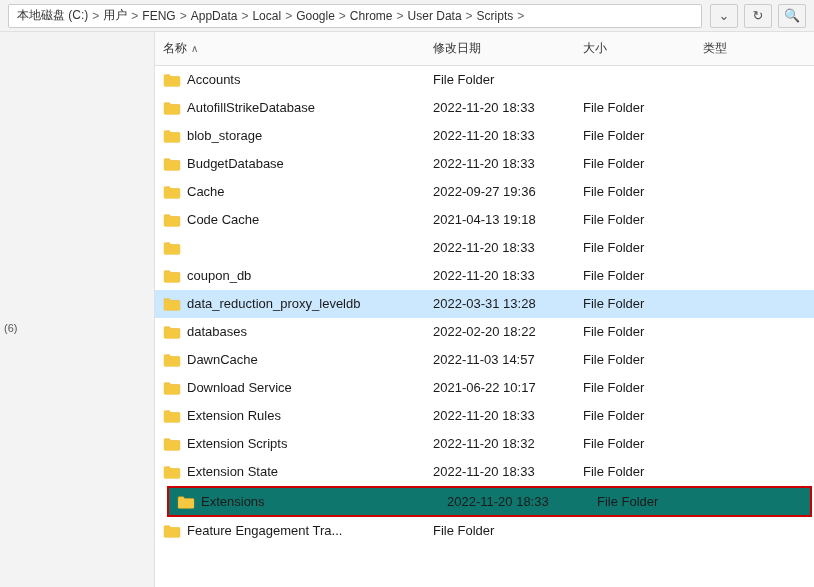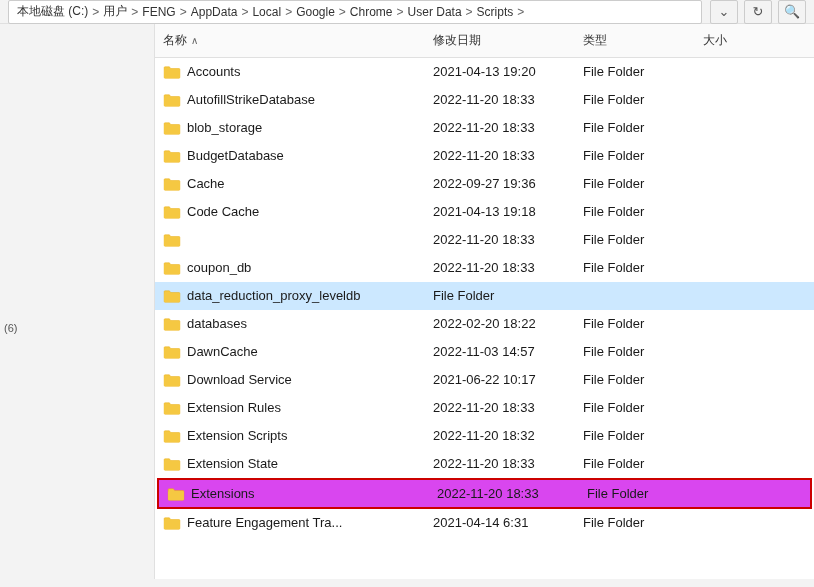--- a/index.html
+++ b/index.html
@@ -8,21 +8,21 @@
       font-size: 13px;
       background: #f3f3f3;
       width: 814px;
       height: 587px;
       overflow: hidden;
       color: #1a1a1a;
     }
 
     
     .title-bar {
-      height: 24px;
+      height: 32px;
       background: #f3f3f3;
       display: flex;
       align-items: center;
       padding: 0 8px;
       border-bottom: 1px solid #e0e0e0;
     }
     .title-bar-path {
       display: flex;
       align-items: center;
       flex: 1;
@@ -222,327 +222,324 @@
 
     <div class="col-headers">
       <div class="col-header">
         <span>名称</span>
         <span class="sort-arrow">∧</span>
       </div>
       <div class="col-header">
         <span>修改日期</span>
       </div>
       <div class="col-header">
+        <span>大小</span>
+      </div>
+      <div class="col-header">
         <span>类型</span>
       </div>
-      <div class="col-header">
-        <span>大小</span>
+    </div>
+
+    <div id="file-rows">
+        <div class="file-row">
+    <div class="file-cell">
+      <span class="folder-icon"><svg viewBox="0 0 20 16" xmlns="http://www.w3.org/2000/svg">
+    <path d="M1 3 Q1 2 2 2 L7 2 L8.5 4 L18 4 Q19 4 19 5 L19 14 Q19 15 18 15 L2 15 Q1 15 1 14 Z" fill="#F5C842" stroke="#E8A800" stroke-width="0.5"></path>
+    <path d="M1 5 L19 5 L19 14 Q19 15 18 15 L2 15 Q1 15 1 14 Z" fill="#F5C842"></path>
+  </svg></span>
+      <span>Accounts</span>
+    </div>
+    <div class="file-cell">
+      <span>File Folder</span>
+    </div>
+    <div class="file-cell">
+      <span></span>
+    </div>
+  </div>
+        <div class="file-row">
+    <div class="file-cell">
+      <span class="folder-icon"><svg viewBox="0 0 20 16" xmlns="http://www.w3.org/2000/svg">
+    <path d="M1 3 Q1 2 2 2 L7 2 L8.5 4 L18 4 Q19 4 19 5 L19 14 Q19 15 18 15 L2 15 Q1 15 1 14 Z" fill="#F5C842" stroke="#E8A800" stroke-width="0.5"></path>
+    <path d="M1 5 L19 5 L19 14 Q19 15 18 15 L2 15 Q1 15 1 14 Z" fill="#F5C842"></path>
+  </svg></span>
+      <span>AutofillStrikeDatabase</span>
+    </div>
+    <div class="file-cell">
+      <span>2022-11-20 18:33</span>
+    </div>
+    <div class="file-cell">
+      <span>File Folder</span>
+    </div>
+    <div class="file-cell">
+      <span></span>
+    </div>
+  </div>
+        <div class="file-row">
+    <div class="file-cell">
+      <span class="folder-icon"><svg viewBox="0 0 20 16" xmlns="http://www.w3.org/2000/svg">
+    <path d="M1 3 Q1 2 2 2 L7 2 L8.5 4 L18 4 Q19 4 19 5 L19 14 Q19 15 18 15 L2 15 Q1 15 1 14 Z" fill="#F5C842" stroke="#E8A800" stroke-width="0.5"></path>
+    <path d="M1 5 L19 5 L19 14 Q19 15 18 15 L2 15 Q1 15 1 14 Z" fill="#F5C842"></path>
+  </svg></span>
+      <span>blob_storage</span>
+    </div>
+    <div class="file-cell">
+      <span>2022-11-20 18:33</span>
+    </div>
+    <div class="file-cell">
+      <span>File Folder</span>
+    </div>
+    <div class="file-cell">
+      <span></span>
+    </div>
+  </div>
+        <div class="file-row">
+    <div class="file-cell">
+      <span class="folder-icon"><svg viewBox="0 0 20 16" xmlns="http://www.w3.org/2000/svg">
+    <path d="M1 3 Q1 2 2 2 L7 2 L8.5 4 L18 4 Q19 4 19 5 L19 14 Q19 15 18 15 L2 15 Q1 15 1 14 Z" fill="#F5C842" stroke="#E8A800" stroke-width="0.5"></path>
+    <path d="M1 5 L19 5 L19 14 Q19 15 18 15 L2 15 Q1 15 1 14 Z" fill="#F5C842"></path>
+  </svg></span>
+      <span>BudgetDatabase</span>
+    </div>
+    <div class="file-cell">
+      <span>2022-11-20 18:33</span>
+    </div>
+    <div class="file-cell">
+      <span>File Folder</span>
+    </div>
+    <div class="file-cell">
+      <span></span>
+    </div>
+  </div>
+        <div class="file-row">
+    <div class="file-cell">
+      <span class="folder-icon"><svg viewBox="0 0 20 16" xmlns="http://www.w3.org/2000/svg">
+    <path d="M1 3 Q1 2 2 2 L7 2 L8.5 4 L18 4 Q19 4 19 5 L19 14 Q19 15 18 15 L2 15 Q1 15 1 14 Z" fill="#F5C842" stroke="#E8A800" stroke-width="0.5"></path>
+    <path d="M1 5 L19 5 L19 14 Q19 15 18 15 L2 15 Q1 15 1 14 Z" fill="#F5C842"></path>
+  </svg></span>
+      <span>Cache</span>
+    </div>
+    <div class="file-cell">
+      <span>2022-09-27 19:36</span>
+    </div>
+    <div class="file-cell">
+      <span>File Folder</span>
+    </div>
+    <div class="file-cell">
+      <span></span>
+    </div>
+  </div>
+        <div class="file-row">
+    <div class="file-cell">
+      <span class="folder-icon"><svg viewBox="0 0 20 16" xmlns="http://www.w3.org/2000/svg">
+    <path d="M1 3 Q1 2 2 2 L7 2 L8.5 4 L18 4 Q19 4 19 5 L19 14 Q19 15 18 15 L2 15 Q1 15 1 14 Z" fill="#F5C842" stroke="#E8A800" stroke-width="0.5"></path>
+    <path d="M1 5 L19 5 L19 14 Q19 15 18 15 L2 15 Q1 15 1 14 Z" fill="#F5C842"></path>
+  </svg></span>
+      <span>Code Cache</span>
+    </div>
+    <div class="file-cell">
+      <span>2021-04-13 19:18</span>
+    </div>
+    <div class="file-cell">
+      <span>File Folder</span>
+    </div>
+    <div class="file-cell">
+      <span></span>
+    </div>
+  </div>
+        <div class="file-row">
+    <div class="file-cell">
+      <span class="folder-icon"><svg viewBox="0 0 20 16" xmlns="http://www.w3.org/2000/svg">
+    <path d="M1 3 Q1 2 2 2 L7 2 L8.5 4 L18 4 Q19 4 19 5 L19 14 Q19 15 18 15 L2 15 Q1 15 1 14 Z" fill="#F5C842" stroke="#E8A800" stroke-width="0.5"></path>
+    <path d="M1 5 L19 5 L19 14 Q19 15 18 15 L2 15 Q1 15 1 14 Z" fill="#F5C842"></path>
+  </svg></span>
+    </div>
+    <div class="file-cell">
+      <span>2022-11-20 18:33</span>
+    </div>
+    <div class="file-cell">
+      <span>File Folder</span>
+    </div>
+    <div class="file-cell">
+      <span></span>
+    </div>
+  </div>
+        <div class="file-row">
+    <div class="file-cell">
+      <span class="folder-icon"><svg viewBox="0 0 20 16" xmlns="http://www.w3.org/2000/svg">
+    <path d="M1 3 Q1 2 2 2 L7 2 L8.5 4 L18 4 Q19 4 19 5 L19 14 Q19 15 18 15 L2 15 Q1 15 1 14 Z" fill="#F5C842" stroke="#E8A800" stroke-width="0.5"></path>
+    <path d="M1 5 L19 5 L19 14 Q19 15 18 15 L2 15 Q1 15 1 14 Z" fill="#F5C842"></path>
+  </svg></span>
+      <span>coupon_db</span>
+    </div>
+    <div class="file-cell">
+      <span>2022-11-20 18:33</span>
+    </div>
+    <div class="file-cell">
+      <span>File Folder</span>
+    </div>
+    <div class="file-cell">
+      <span></span>
+    </div>
+  </div>
+        <div class="file-row selected">
+    <div class="file-cell">
+      <span class="folder-icon"><svg viewBox="0 0 20 16" xmlns="http://www.w3.org/2000/svg">
+    <path d="M1 3 Q1 2 2 2 L7 2 L8.5 4 L18 4 Q19 4 19 5 L19 14 Q19 15 18 15 L2 15 Q1 15 1 14 Z" fill="#F5C842" stroke="#E8A800" stroke-width="0.5"></path>
+    <path d="M1 5 L19 5 L19 14 Q19 15 18 15 L2 15 Q1 15 1 14 Z" fill="#F5C842"></path>
+  </svg></span>
+      <span>data_reduction_proxy_leveldb</span>
+    </div>
+    <div class="file-cell">
+      <span>2022-03-31 13:28</span>
+    </div>
+    <div class="file-cell">
+      <span>File Folder</span>
+    </div>
+    <div class="file-cell">
+      <span></span>
+    </div>
+  </div>
+        <div class="file-row">
+    <div class="file-cell">
+      <span class="folder-icon"><svg viewBox="0 0 20 16" xmlns="http://www.w3.org/2000/svg">
+    <path d="M1 3 Q1 2 2 2 L7 2 L8.5 4 L18 4 Q19 4 19 5 L19 14 Q19 15 18 15 L2 15 Q1 15 1 14 Z" fill="#F5C842" stroke="#E8A800" stroke-width="0.5"></path>
+    <path d="M1 5 L19 5 L19 14 Q19 15 18 15 L2 15 Q1 15 1 14 Z" fill="#F5C842"></path>
+  </svg></span>
+      <span>databases</span>
+    </div>
+    <div class="file-cell">
+      <span>2022-02-20 18:22</span>
+    </div>
+    <div class="file-cell">
+      <span>File Folder</span>
+    </div>
+    <div class="file-cell">
+      <span></span>
+    </div>
+  </div>
+        <div class="file-row">
+    <div class="file-cell">
+      <span class="folder-icon"><svg viewBox="0 0 20 16" xmlns="http://www.w3.org/2000/svg">
+    <path d="M1 3 Q1 2 2 2 L7 2 L8.5 4 L18 4 Q19 4 19 5 L19 14 Q19 15 18 15 L2 15 Q1 15 1 14 Z" fill="#F5C842" stroke="#E8A800" stroke-width="0.5"></path>
+    <path d="M1 5 L19 5 L19 14 Q19 15 18 15 L2 15 Q1 15 1 14 Z" fill="#F5C842"></path>
+  </svg></span>
+      <span>DawnCache</span>
+    </div>
+    <div class="file-cell">
+      <span>2022-11-03 14:57</span>
+    </div>
+    <div class="file-cell">
+      <span>File Folder</span>
+    </div>
+    <div class="file-cell">
+      <span></span>
+    </div>
+  </div>
+        <div class="file-row">
+    <div class="file-cell">
+      <span class="folder-icon"><svg viewBox="0 0 20 16" xmlns="http://www.w3.org/2000/svg">
+    <path d="M1 3 Q1 2 2 2 L7 2 L8.5 4 L18 4 Q19 4 19 5 L19 14 Q19 15 18 15 L2 15 Q1 15 1 14 Z" fill="#F5C842" stroke="#E8A800" stroke-width="0.5"></path>
+    <path d="M1 5 L19 5 L19 14 Q19 15 18 15 L2 15 Q1 15 1 14 Z" fill="#F5C842"></path>
+  </svg></span>
+      <span>Download Service</span>
+    </div>
+    <div class="file-cell">
+      <span>2021-06-22 10:17</span>
+    </div>
+    <div class="file-cell">
+      <span>File Folder</span>
+    </div>
+    <div class="file-cell">
+      <span></span>
+    </div>
+  </div>
+        <div class="file-row">
+    <div class="file-cell">
+      <span class="folder-icon"><svg viewBox="0 0 20 16" xmlns="http://www.w3.org/2000/svg">
+    <path d="M1 3 Q1 2 2 2 L7 2 L8.5 4 L18 4 Q19 4 19 5 L19 14 Q19 15 18 15 L2 15 Q1 15 1 14 Z" fill="#F5C842" stroke="#E8A800" stroke-width="0.5"></path>
+    <path d="M1 5 L19 5 L19 14 Q19 15 18 15 L2 15 Q1 15 1 14 Z" fill="#F5C842"></path>
+  </svg></span>
+      <span>Extension Rules</span>
+    </div>
+    <div class="file-cell">
+      <span>2022-11-20 18:33</span>
+    </div>
+    <div class="file-cell">
+      <span>File Folder</span>
+    </div>
+    <div class="file-cell">
+      <span></span>
+    </div>
+  </div>
+        <div class="file-row">
+    <div class="file-cell">
+      <span class="folder-icon"><svg viewBox="0 0 20 16" xmlns="http://www.w3.org/2000/svg">
+    <path d="M1 3 Q1 2 2 2 L7 2 L8.5 4 L18 4 Q19 4 19 5 L19 14 Q19 15 18 15 L2 15 Q1 15 1 14 Z" fill="#F5C842" stroke="#E8A800" stroke-width="0.5"></path>
+    <path d="M1 5 L19 5 L19 14 Q19 15 18 15 L2 15 Q1 15 1 14 Z" fill="#F5C842"></path>
+  </svg></span>
+      <span>Extension Scripts</span>
+    </div>
+    <div class="file-cell">
+      <span>2022-11-20 18:32</span>
+    </div>
+    <div class="file-cell">
+      <span>File Folder</span>
+    </div>
+    <div class="file-cell">
+      <span></span>
+    </div>
+  </div>
+        <div class="file-row">
+    <div class="file-cell">
+      <span class="folder-icon"><svg viewBox="0 0 20 16" xmlns="http://www.w3.org/2000/svg">
+    <path d="M1 3 Q1 2 2 2 L7 2 L8.5 4 L18 4 Q19 4 19 5 L19 14 Q19 15 18 15 L2 15 Q1 15 1 14 Z" fill="#F5C842" stroke="#E8A800" stroke-width="0.5"></path>
+    <path d="M1 5 L19 5 L19 14 Q19 15 18 15 L2 15 Q1 15 1 14 Z" fill="#F5C842"></path>
+  </svg></span>
+      <span>Extension State</span>
+    </div>
+    <div class="file-cell">
+      <span>2022-11-20 18:33</span>
+    </div>
+    <div class="file-cell">
+      <span>File Folder</span>
+    </div>
+    <div class="file-cell">
+      <span></span>
+    </div>
+  </div>
+        <div class="file-row row-extensions" style="border: 2px solid rgb(204, 0, 0); background: #0f766e; margin-left: 12px; margin-right: 2px;">
+    <div class="file-cell">
+      <span class="folder-icon"><svg viewBox="0 0 20 16" xmlns="http://www.w3.org/2000/svg">
+    <path d="M1 3 Q1 2 2 2 L7 2 L8.5 4 L18 4 Q19 4 19 5 L19 14 Q19 15 18 15 L2 15 Q1 15 1 14 Z" fill="#F5C842" stroke="#E8A800" stroke-width="0.5"></path>
+    <path d="M1 5 L19 5 L19 14 Q19 15 18 15 L2 15 Q1 15 1 14 Z" fill="#F5C842"></path>
+  </svg></span>
+      <span>Extensions</span>
+    </div>
+    <div class="file-cell">
+      <span>2022-11-20 18:33</span>
+    </div>
+    <div class="file-cell">
+      <span>File Folder</span>
+    </div>
+    <div class="file-cell">
+      <span></span>
+    </div>
+  </div>
+        <div class="file-row">
+    <div class="file-cell">
+      <span class="folder-icon"><svg viewBox="0 0 20 16" xmlns="http://www.w3.org/2000/svg">
+    <path d="M1 3 Q1 2 2 2 L7 2 L8.5 4 L18 4 Q19 4 19 5 L19 14 Q19 15 18 15 L2 15 Q1 15 1 14 Z" fill="#F5C842" stroke="#E8A800" stroke-width="0.5"></path>
+    <path d="M1 5 L19 5 L19 14 Q19 15 18 15 L2 15 Q1 15 1 14 Z" fill="#F5C842"></path>
+  </svg></span>
+      <span>Feature Engagement Tra...</span>
+    </div>
+    <div class="file-cell">
+      <span>File Folder</span>
+    </div>
+    <div class="file-cell">
+      <span></span>
+    </div>
+  </div>
       </div>
-    </div>
-
-    <div id="file-rows">
-        <div class="file-row">
-    <div class="file-cell">
-      <span class="folder-icon"><svg viewBox="0 0 20 16" xmlns="http://www.w3.org/2000/svg">
-    <path d="M1 3 Q1 2 2 2 L7 2 L8.5 4 L18 4 Q19 4 19 5 L19 14 Q19 15 18 15 L2 15 Q1 15 1 14 Z" fill="#F5C842" stroke="#E8A800" stroke-width="0.5"></path>
-    <path d="M1 5 L19 5 L19 14 Q19 15 18 15 L2 15 Q1 15 1 14 Z" fill="#F5C842"></path>
-  </svg></span>
-      <span>Accounts</span>
-    </div>
-    <div class="file-cell">
-      <span>2021-04-13 19:20</span>
-    </div>
-    <div class="file-cell">
-      <span>File Folder</span>
-    </div>
-    <div class="file-cell">
-      <span></span>
-    </div>
-  </div>
-        <div class="file-row">
-    <div class="file-cell">
-      <span class="folder-icon"><svg viewBox="0 0 20 16" xmlns="http://www.w3.org/2000/svg">
-    <path d="M1 3 Q1 2 2 2 L7 2 L8.5 4 L18 4 Q19 4 19 5 L19 14 Q19 15 18 15 L2 15 Q1 15 1 14 Z" fill="#F5C842" stroke="#E8A800" stroke-width="0.5"></path>
-    <path d="M1 5 L19 5 L19 14 Q19 15 18 15 L2 15 Q1 15 1 14 Z" fill="#F5C842"></path>
-  </svg></span>
-      <span>AutofillStrikeDatabase</span>
-    </div>
-    <div class="file-cell">
-      <span>2022-11-20 18:33</span>
-    </div>
-    <div class="file-cell">
-      <span>File Folder</span>
-    </div>
-    <div class="file-cell">
-      <span></span>
-    </div>
-  </div>
-        <div class="file-row">
-    <div class="file-cell">
-      <span class="folder-icon"><svg viewBox="0 0 20 16" xmlns="http://www.w3.org/2000/svg">
-    <path d="M1 3 Q1 2 2 2 L7 2 L8.5 4 L18 4 Q19 4 19 5 L19 14 Q19 15 18 15 L2 15 Q1 15 1 14 Z" fill="#F5C842" stroke="#E8A800" stroke-width="0.5"></path>
-    <path d="M1 5 L19 5 L19 14 Q19 15 18 15 L2 15 Q1 15 1 14 Z" fill="#F5C842"></path>
-  </svg></span>
-      <span>blob_storage</span>
-    </div>
-    <div class="file-cell">
-      <span>2022-11-20 18:33</span>
-    </div>
-    <div class="file-cell">
-      <span>File Folder</span>
-    </div>
-    <div class="file-cell">
-      <span></span>
-    </div>
-  </div>
-        <div class="file-row">
-    <div class="file-cell">
-      <span class="folder-icon"><svg viewBox="0 0 20 16" xmlns="http://www.w3.org/2000/svg">
-    <path d="M1 3 Q1 2 2 2 L7 2 L8.5 4 L18 4 Q19 4 19 5 L19 14 Q19 15 18 15 L2 15 Q1 15 1 14 Z" fill="#F5C842" stroke="#E8A800" stroke-width="0.5"></path>
-    <path d="M1 5 L19 5 L19 14 Q19 15 18 15 L2 15 Q1 15 1 14 Z" fill="#F5C842"></path>
-  </svg></span>
-      <span>BudgetDatabase</span>
-    </div>
-    <div class="file-cell">
-      <span>2022-11-20 18:33</span>
-    </div>
-    <div class="file-cell">
-      <span>File Folder</span>
-    </div>
-    <div class="file-cell">
-      <span></span>
-    </div>
-  </div>
-        <div class="file-row">
-    <div class="file-cell">
-      <span class="folder-icon"><svg viewBox="0 0 20 16" xmlns="http://www.w3.org/2000/svg">
-    <path d="M1 3 Q1 2 2 2 L7 2 L8.5 4 L18 4 Q19 4 19 5 L19 14 Q19 15 18 15 L2 15 Q1 15 1 14 Z" fill="#F5C842" stroke="#E8A800" stroke-width="0.5"></path>
-    <path d="M1 5 L19 5 L19 14 Q19 15 18 15 L2 15 Q1 15 1 14 Z" fill="#F5C842"></path>
-  </svg></span>
-      <span>Cache</span>
-    </div>
-    <div class="file-cell">
-      <span>2022-09-27 19:36</span>
-    </div>
-    <div class="file-cell">
-      <span>File Folder</span>
-    </div>
-    <div class="file-cell">
-      <span></span>
-    </div>
-  </div>
-        <div class="file-row">
-    <div class="file-cell">
-      <span class="folder-icon"><svg viewBox="0 0 20 16" xmlns="http://www.w3.org/2000/svg">
-    <path d="M1 3 Q1 2 2 2 L7 2 L8.5 4 L18 4 Q19 4 19 5 L19 14 Q19 15 18 15 L2 15 Q1 15 1 14 Z" fill="#F5C842" stroke="#E8A800" stroke-width="0.5"></path>
-    <path d="M1 5 L19 5 L19 14 Q19 15 18 15 L2 15 Q1 15 1 14 Z" fill="#F5C842"></path>
-  </svg></span>
-      <span>Code Cache</span>
-    </div>
-    <div class="file-cell">
-      <span>2021-04-13 19:18</span>
-    </div>
-    <div class="file-cell">
-      <span>File Folder</span>
-    </div>
-    <div class="file-cell">
-      <span></span>
-    </div>
-  </div>
-        <div class="file-row">
-    <div class="file-cell">
-      <span class="folder-icon"><svg viewBox="0 0 20 16" xmlns="http://www.w3.org/2000/svg">
-    <path d="M1 3 Q1 2 2 2 L7 2 L8.5 4 L18 4 Q19 4 19 5 L19 14 Q19 15 18 15 L2 15 Q1 15 1 14 Z" fill="#F5C842" stroke="#E8A800" stroke-width="0.5"></path>
-    <path d="M1 5 L19 5 L19 14 Q19 15 18 15 L2 15 Q1 15 1 14 Z" fill="#F5C842"></path>
-  </svg></span>
-    </div>
-    <div class="file-cell">
-      <span>2022-11-20 18:33</span>
-    </div>
-    <div class="file-cell">
-      <span>File Folder</span>
-    </div>
-    <div class="file-cell">
-      <span></span>
-    </div>
-  </div>
-        <div class="file-row">
-    <div class="file-cell">
-      <span class="folder-icon"><svg viewBox="0 0 20 16" xmlns="http://www.w3.org/2000/svg">
-    <path d="M1 3 Q1 2 2 2 L7 2 L8.5 4 L18 4 Q19 4 19 5 L19 14 Q19 15 18 15 L2 15 Q1 15 1 14 Z" fill="#F5C842" stroke="#E8A800" stroke-width="0.5"></path>
-    <path d="M1 5 L19 5 L19 14 Q19 15 18 15 L2 15 Q1 15 1 14 Z" fill="#F5C842"></path>
-  </svg></span>
-      <span>coupon_db</span>
-    </div>
-    <div class="file-cell">
-      <span>2022-11-20 18:33</span>
-    </div>
-    <div class="file-cell">
-      <span>File Folder</span>
-    </div>
-    <div class="file-cell">
-      <span></span>
-    </div>
-  </div>
-        <div class="file-row selected">
-    <div class="file-cell">
-      <span class="folder-icon"><svg viewBox="0 0 20 16" xmlns="http://www.w3.org/2000/svg">
-    <path d="M1 3 Q1 2 2 2 L7 2 L8.5 4 L18 4 Q19 4 19 5 L19 14 Q19 15 18 15 L2 15 Q1 15 1 14 Z" fill="#F5C842" stroke="#E8A800" stroke-width="0.5"></path>
-    <path d="M1 5 L19 5 L19 14 Q19 15 18 15 L2 15 Q1 15 1 14 Z" fill="#F5C842"></path>
-  </svg></span>
-      <span>data_reduction_proxy_leveldb</span>
-    </div>
-    <div class="file-cell">
-      <span>File Folder</span>
-    </div>
-    <div class="file-cell">
-      <span></span>
-    </div>
-  </div>
-        <div class="file-row">
-    <div class="file-cell">
-      <span class="folder-icon"><svg viewBox="0 0 20 16" xmlns="http://www.w3.org/2000/svg">
-    <path d="M1 3 Q1 2 2 2 L7 2 L8.5 4 L18 4 Q19 4 19 5 L19 14 Q19 15 18 15 L2 15 Q1 15 1 14 Z" fill="#F5C842" stroke="#E8A800" stroke-width="0.5"></path>
-    <path d="M1 5 L19 5 L19 14 Q19 15 18 15 L2 15 Q1 15 1 14 Z" fill="#F5C842"></path>
-  </svg></span>
-      <span>databases</span>
-    </div>
-    <div class="file-cell">
-      <span>2022-02-20 18:22</span>
-    </div>
-    <div class="file-cell">
-      <span>File Folder</span>
-    </div>
-    <div class="file-cell">
-      <span></span>
-    </div>
-  </div>
-        <div class="file-row">
-    <div class="file-cell">
-      <span class="folder-icon"><svg viewBox="0 0 20 16" xmlns="http://www.w3.org/2000/svg">
-    <path d="M1 3 Q1 2 2 2 L7 2 L8.5 4 L18 4 Q19 4 19 5 L19 14 Q19 15 18 15 L2 15 Q1 15 1 14 Z" fill="#F5C842" stroke="#E8A800" stroke-width="0.5"></path>
-    <path d="M1 5 L19 5 L19 14 Q19 15 18 15 L2 15 Q1 15 1 14 Z" fill="#F5C842"></path>
-  </svg></span>
-      <span>DawnCache</span>
-    </div>
-    <div class="file-cell">
-      <span>2022-11-03 14:57</span>
-    </div>
-    <div class="file-cell">
-      <span>File Folder</span>
-    </div>
-    <div class="file-cell">
-      <span></span>
-    </div>
-  </div>
-        <div class="file-row">
-    <div class="file-cell">
-      <span class="folder-icon"><svg viewBox="0 0 20 16" xmlns="http://www.w3.org/2000/svg">
-    <path d="M1 3 Q1 2 2 2 L7 2 L8.5 4 L18 4 Q19 4 19 5 L19 14 Q19 15 18 15 L2 15 Q1 15 1 14 Z" fill="#F5C842" stroke="#E8A800" stroke-width="0.5"></path>
-    <path d="M1 5 L19 5 L19 14 Q19 15 18 15 L2 15 Q1 15 1 14 Z" fill="#F5C842"></path>
-  </svg></span>
-      <span>Download Service</span>
-    </div>
-    <div class="file-cell">
-      <span>2021-06-22 10:17</span>
-    </div>
-    <div class="file-cell">
-      <span>File Folder</span>
-    </div>
-    <div class="file-cell">
-      <span></span>
-    </div>
-  </div>
-        <div class="file-row">
-    <div class="file-cell">
-      <span class="folder-icon"><svg viewBox="0 0 20 16" xmlns="http://www.w3.org/2000/svg">
-    <path d="M1 3 Q1 2 2 2 L7 2 L8.5 4 L18 4 Q19 4 19 5 L19 14 Q19 15 18 15 L2 15 Q1 15 1 14 Z" fill="#F5C842" stroke="#E8A800" stroke-width="0.5"></path>
-    <path d="M1 5 L19 5 L19 14 Q19 15 18 15 L2 15 Q1 15 1 14 Z" fill="#F5C842"></path>
-  </svg></span>
-      <span>Extension Rules</span>
-    </div>
-    <div class="file-cell">
-      <span>2022-11-20 18:33</span>
-    </div>
-    <div class="file-cell">
-      <span>File Folder</span>
-    </div>
-    <div class="file-cell">
-      <span></span>
-    </div>
-  </div>
-        <div class="file-row">
-    <div class="file-cell">
-      <span class="folder-icon"><svg viewBox="0 0 20 16" xmlns="http://www.w3.org/2000/svg">
-    <path d="M1 3 Q1 2 2 2 L7 2 L8.5 4 L18 4 Q19 4 19 5 L19 14 Q19 15 18 15 L2 15 Q1 15 1 14 Z" fill="#F5C842" stroke="#E8A800" stroke-width="0.5"></path>
-    <path d="M1 5 L19 5 L19 14 Q19 15 18 15 L2 15 Q1 15 1 14 Z" fill="#F5C842"></path>
-  </svg></span>
-      <span>Extension Scripts</span>
-    </div>
-    <div class="file-cell">
-      <span>2022-11-20 18:32</span>
-    </div>
-    <div class="file-cell">
-      <span>File Folder</span>
-    </div>
-    <div class="file-cell">
-      <span></span>
-    </div>
-  </div>
-        <div class="file-row">
-    <div class="file-cell">
-      <span class="folder-icon"><svg viewBox="0 0 20 16" xmlns="http://www.w3.org/2000/svg">
-    <path d="M1 3 Q1 2 2 2 L7 2 L8.5 4 L18 4 Q19 4 19 5 L19 14 Q19 15 18 15 L2 15 Q1 15 1 14 Z" fill="#F5C842" stroke="#E8A800" stroke-width="0.5"></path>
-    <path d="M1 5 L19 5 L19 14 Q19 15 18 15 L2 15 Q1 15 1 14 Z" fill="#F5C842"></path>
-  </svg></span>
-      <span>Extension State</span>
-    </div>
-    <div class="file-cell">
-      <span>2022-11-20 18:33</span>
-    </div>
-    <div class="file-cell">
-      <span>File Folder</span>
-    </div>
-    <div class="file-cell">
-      <span></span>
-    </div>
-  </div>
-        <div class="file-row row-extensions" style="border: 2px solid rgb(204, 0, 0); background: #d946ef; margin-left: 2px; margin-right: 2px;">
-    <div class="file-cell">
-      <span class="folder-icon"><svg viewBox="0 0 20 16" xmlns="http://www.w3.org/2000/svg">
-    <path d="M1 3 Q1 2 2 2 L7 2 L8.5 4 L18 4 Q19 4 19 5 L19 14 Q19 15 18 15 L2 15 Q1 15 1 14 Z" fill="#F5C842" stroke="#E8A800" stroke-width="0.5"></path>
-    <path d="M1 5 L19 5 L19 14 Q19 15 18 15 L2 15 Q1 15 1 14 Z" fill="#F5C842"></path>
-  </svg></span>
-      <span>Extensions</span>
-    </div>
-    <div class="file-cell">
-      <span>2022-11-20 18:33</span>
-    </div>
-    <div class="file-cell">
-      <span>File Folder</span>
-    </div>
-    <div class="file-cell">
-      <span></span>
-    </div>
-  </div>
-        <div class="file-row">
-    <div class="file-cell">
-      <span class="folder-icon"><svg viewBox="0 0 20 16" xmlns="http://www.w3.org/2000/svg">
-    <path d="M1 3 Q1 2 2 2 L7 2 L8.5 4 L18 4 Q19 4 19 5 L19 14 Q19 15 18 15 L2 15 Q1 15 1 14 Z" fill="#F5C842" stroke="#E8A800" stroke-width="0.5"></path>
-    <path d="M1 5 L19 5 L19 14 Q19 15 18 15 L2 15 Q1 15 1 14 Z" fill="#F5C842"></path>
-  </svg></span>
-      <span>Feature Engagement Tra...</span>
-    </div>
-    <div class="file-cell">
-      <span>2021-04-14 6:31</span>
-    </div>
-    <div class="file-cell">
-      <span>File Folder</span>
-    </div>
-    <div class="file-cell">
-      <span></span>
-    </div>
-  </div>
-      </div>
   </div>
 </div>
 
 <div class="left-number">(6)</div>
 
 </body></html>

